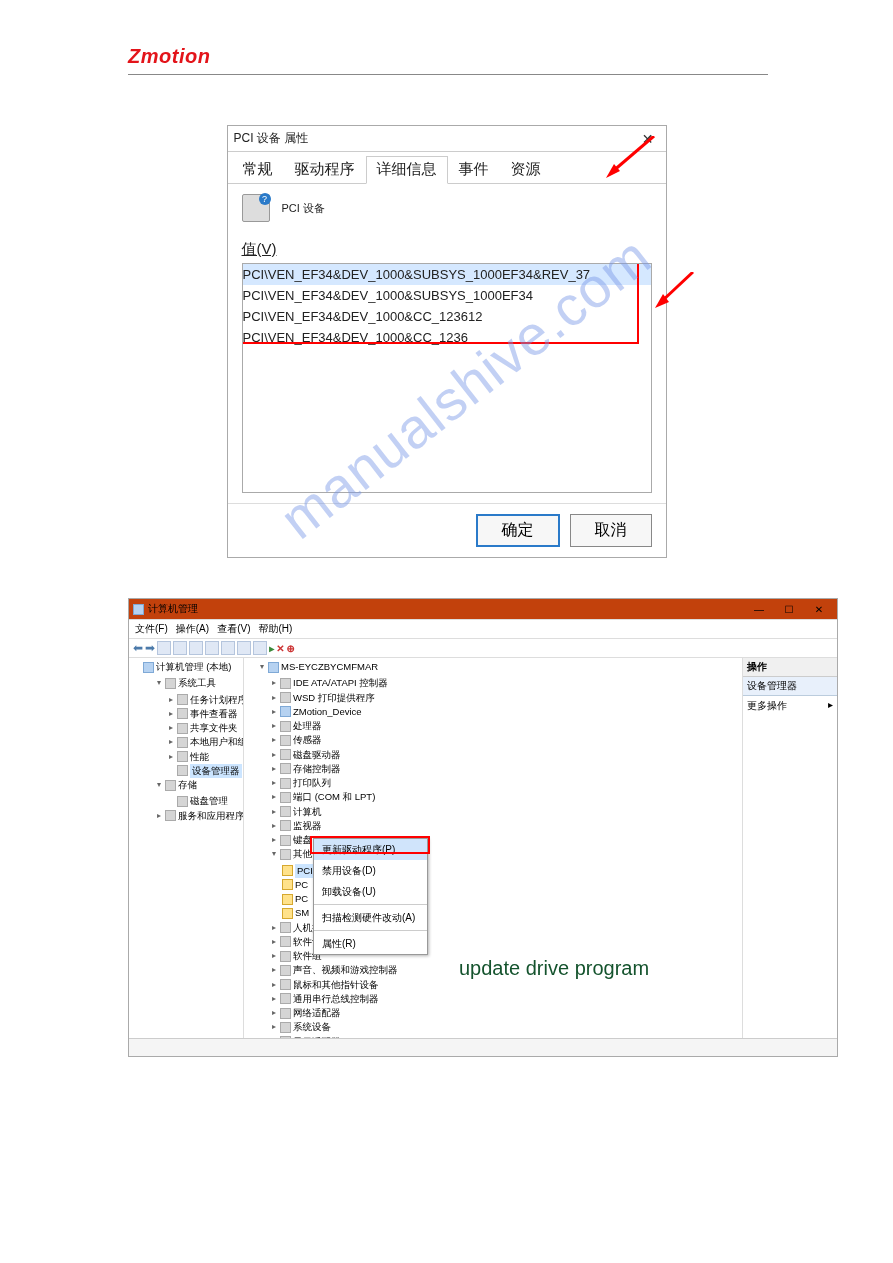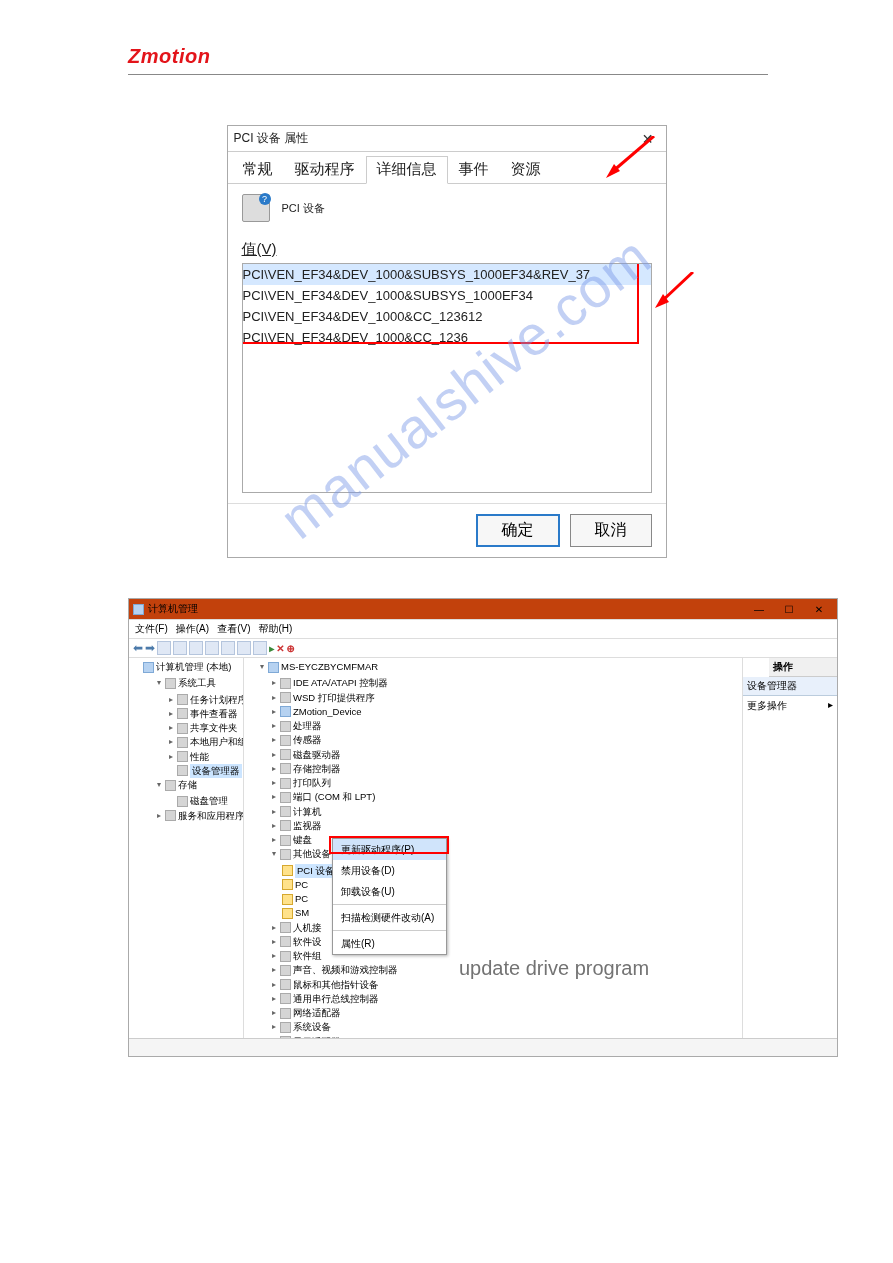--- a/index.html
+++ b/index.html
@@ -56,31 +56,31 @@
   .tree ul { list-style: none; padding-left: 12px; }
   .tree li { white-space: nowrap; display: flex; align-items: center; gap: 2px; }
   .tree li.has-children { flex-direction: column; align-items: flex-start; }
   .tree li.has-children > .node-row { display: flex; align-items: center; gap: 2px; }
   .expander { display: inline-block; width: 8px; color: #666; font-size: 8px; text-align: center; }
   .tico { width: 11px; height: 11px; background: #d5d5d5; display: inline-block; border: 1px solid #aaa; flex-shrink: 0; }
   .tico.blue { background: #b6d2f1; border-color: #7fa9d6; }
   .tico.warn { background: #ffe28b; border-color: #d6a82f; }
   .selected-tree { background: #cce5ff; padding: 0 2px; }
 
-  .ctx-menu { position: absolute; left: 88px; top: 180px; width: 115px; background: #fff; border: 1px solid #999; box-shadow: 1px 1px 3px rgba(0,0,0,0.3); z-index: 20; font-size: 10px; }
+  .ctx-menu { position: absolute; left: 69px; top: 180px; width: 115px; background: #fff; border: 1px solid #999; box-shadow: 1px 1px 3px rgba(0,0,0,0.3); z-index: 20; font-size: 10px; }
   .ctx-item { padding: 3px 8px; }
   .ctx-item.highlight { background: #d0e4fb; }
   .ctx-sep { border-top: 1px solid #ccc; margin: 2px 0; }
   .ctx-red { position: absolute; border: 2px solid #ff0000; }
 
-  .right-header { background: #f0f0f0; border-bottom: 1px solid #ccc; padding: 2px 4px; font-size: 10px; font-weight: bold; margin-left: 26px; }
+  .right-header { background: #f0f0f0; border-bottom: 1px solid #ccc; padding: 2px 4px; font-size: 10px; font-weight: bold; }
   .right-sub { background: #e8f0fb; border-bottom: 1px solid #bcd; padding: 2px 4px; font-size: 10px; }
   .right-link { padding: 3px 4px; font-size: 10px; display: flex; justify-content: space-between; }
 
-  .annotation { position: absolute; color: #737373; font-size: 20px; font-family: Arial; }
+  .annotation { position: absolute; color: #14532d; font-size: 20px; font-family: Arial; }
 
   .w2-status { height: 18px; border-top: 1px solid #ccc; background: #f5f5f5; }
 </style>
 </head>
 <body>
 
 <div class="page-header">
   <span class="logo">Zmotion</span>
 </div>
 <hr class="header-rule">

